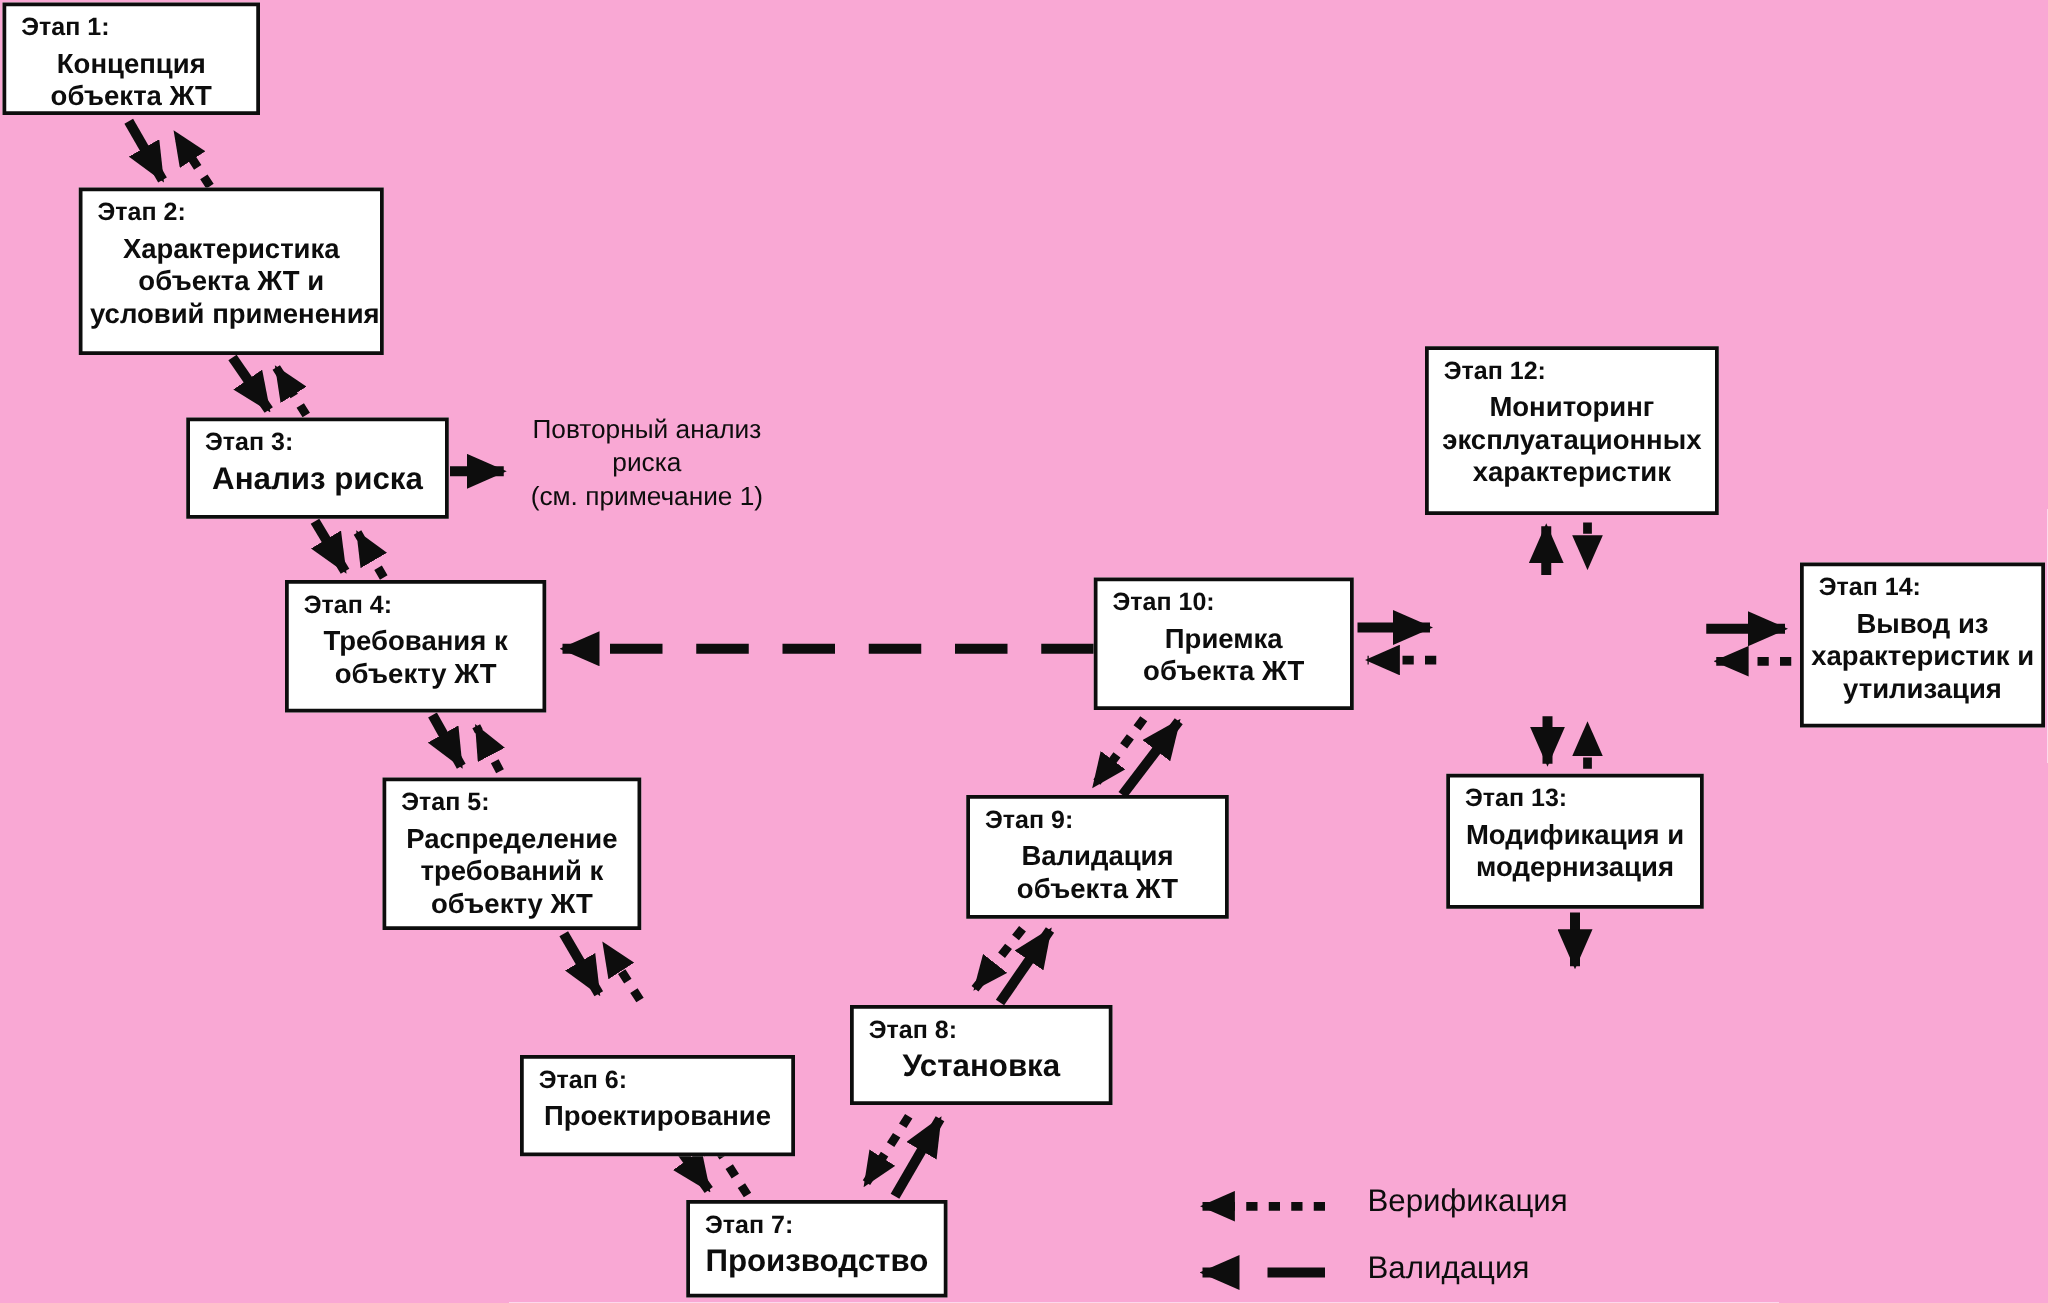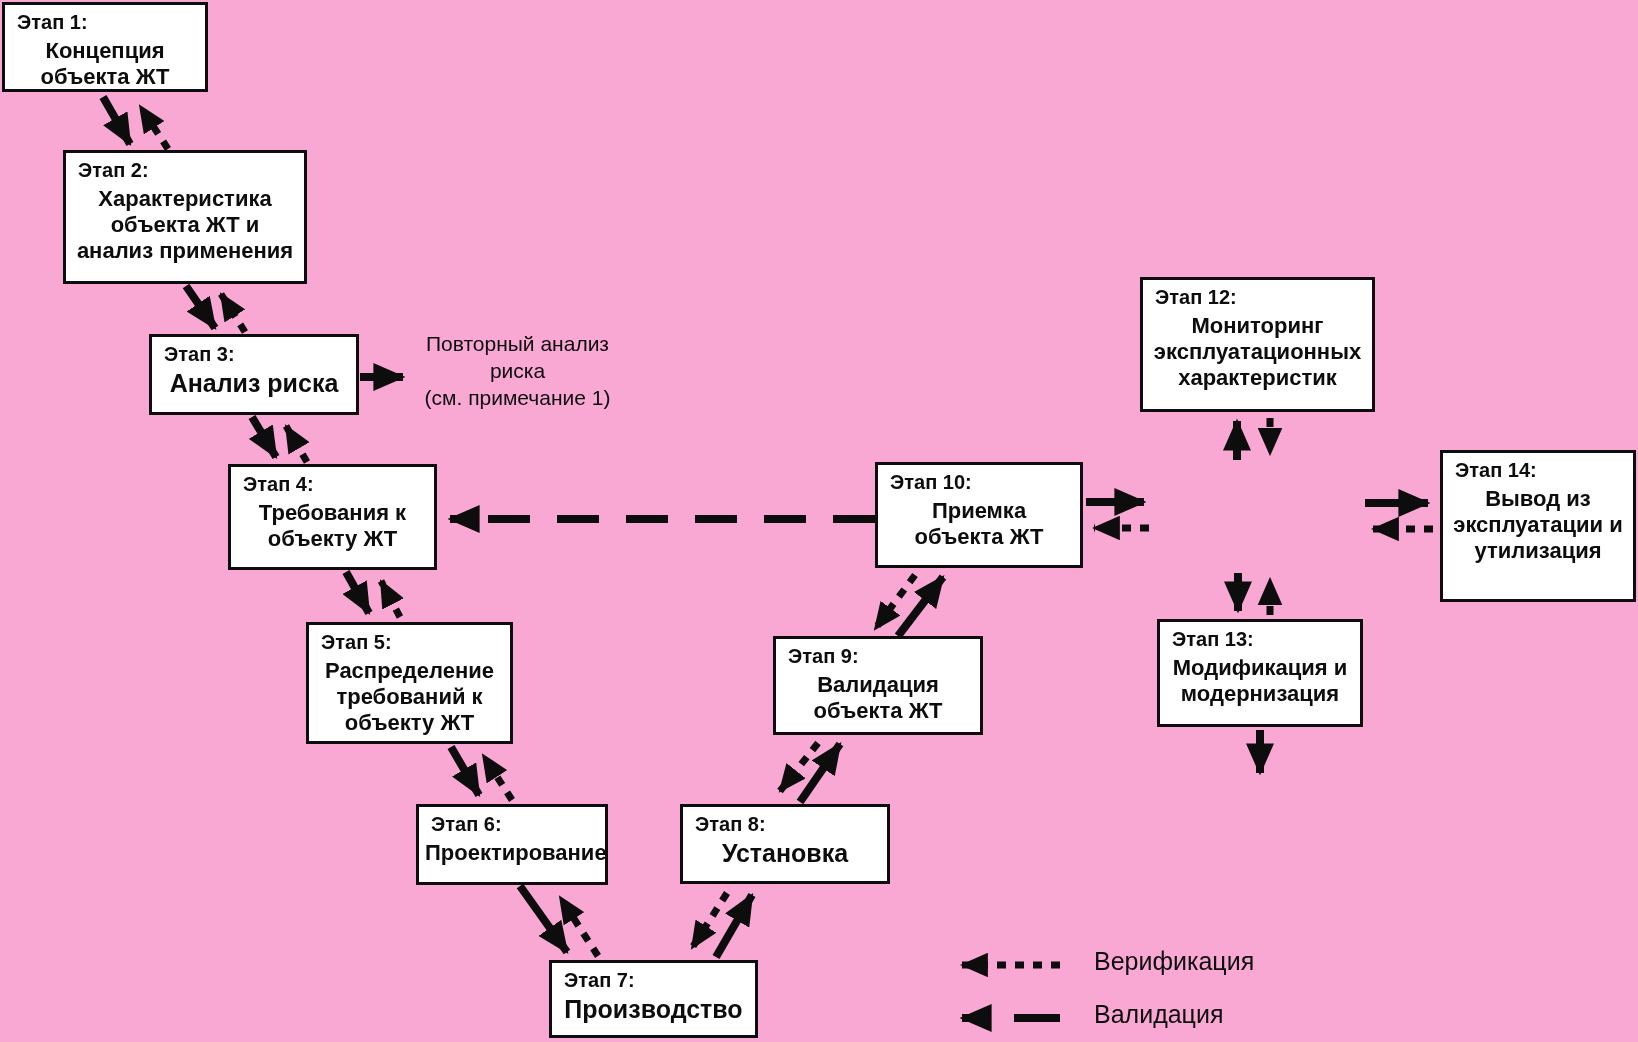--- a/index.html
+++ b/index.html
@@ -106,42 +106,42 @@
   <div class="stage-box" style="left:2px;top:2px;width:206px;height:90px;">
     <div class="stage-label">Этап 1:</div>
     <div class="stage-title">Концепция
 объекта ЖТ</div>
   </div>
 
   <div class="stage-box" style="left:63px;top:150px;width:244px;height:134px;">
     <div class="stage-label">Этап 2:</div>
     <div class="stage-title">Характеристика
 объекта ЖТ и
-анализ применения</div>
+условий применения</div>
   </div>
 
   <div class="stage-box" style="left:149px;top:334px;width:210px;height:81px;">
     <div class="stage-label">Этап 3:</div>
     <div class="stage-title" style="font-size:25px;">Анализ риска</div>
   </div>
 
   <div class="stage-box" style="left:228px;top:464px;width:209px;height:106px;">
     <div class="stage-label">Этап 4:</div>
     <div class="stage-title">Требования к
 объекту ЖТ</div>
   </div>
 
   <div class="stage-box" style="left:306px;top:622px;width:207px;height:122px;">
     <div class="stage-label">Этап 5:</div>
     <div class="stage-title">Распределение
 требований к
 объекту ЖТ</div>
   </div>
 
-  <div class="stage-box" style="left:416px;top:804px;width:192px;height:81px;">
+  <div class="stage-box" style="left:416px;top:844px;width:220px;height:81px;">
     <div class="stage-label">Этап 6:</div>
     <div class="stage-title">Проектирование</div>
   </div>
 
   <div class="stage-box" style="left:549px;top:960px;width:209px;height:78px;">
     <div class="stage-label">Этап 7:</div>
     <div class="stage-title" style="font-size:25px;">Производство</div>
   </div>
 
   <div class="stage-box" style="left:680px;top:804px;width:210px;height:80px;">
@@ -168,24 +168,24 @@
 эксплуатационных
 характеристик</div>
   </div>
 
   <div class="stage-box" style="left:1157px;top:619px;width:206px;height:108px;">
     <div class="stage-label">Этап 13:</div>
     <div class="stage-title">Модификация и
 модернизация</div>
   </div>
 
-  <div class="stage-box" style="left:1440px;top:450px;width:196px;height:152px;">
+  <div class="stage-box" style="left:1440px;top:450px;width:196px;height:132px;">
     <div class="stage-label">Этап 14:</div>
     <div class="stage-title">Вывод из
-эксплуатации и
+характеристик и
 утилизация</div>
   </div>
 
   <div class="note-text" style="left:405px;top:330px;width:225px;">Повторный анализ
 риска
 (см. примечание 1)</div>
 
 
   <div class="legend-row" style="left:950px;top:947px;">
     <svg width="112" height="36" viewBox="0 0 112 36" xmlns="http://www.w3.org/2000/svg">

